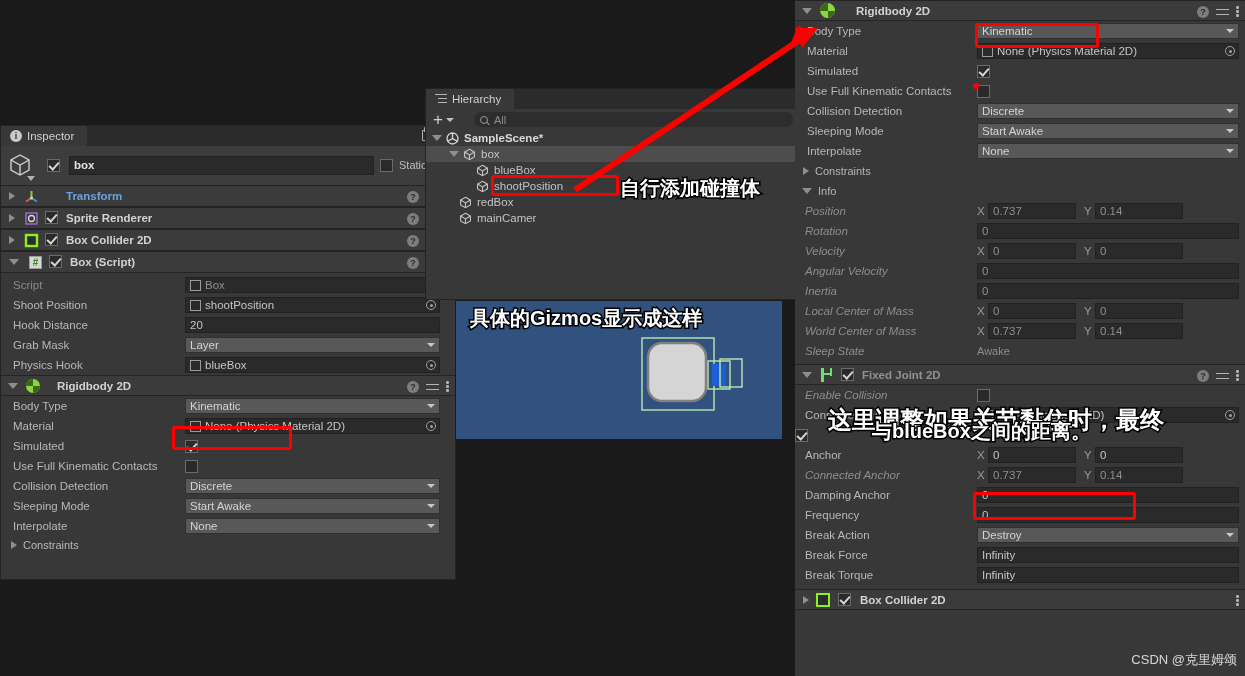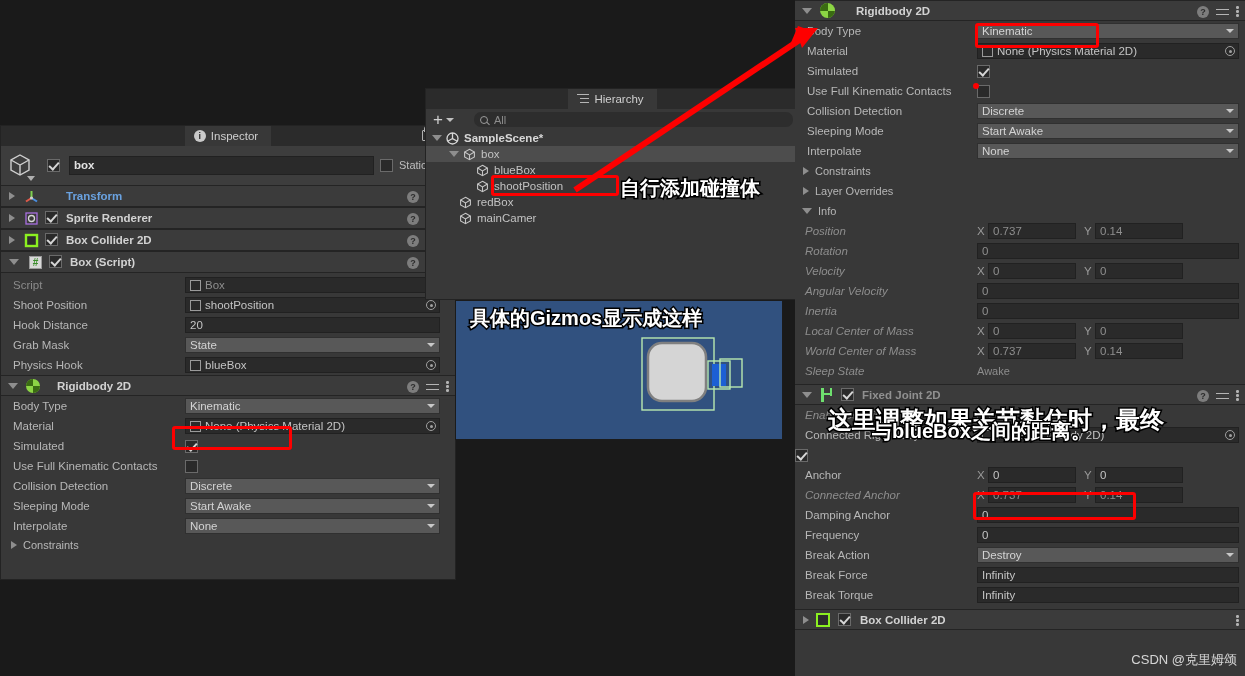--- a/index.html
+++ b/index.html
@@ -92,21 +92,21 @@
 
   
   .anno {
     position:absolute; color:#fff; font-weight:bold;
     -webkit-text-stroke:3px #000; paint-order:stroke fill;
     white-space:nowrap;
   }
 
   
   #left-inspector { left:0; top:125px; width:456px; height:455px; background:#383838; border:1px solid #232323; }
-  .tabbar { height:20px; background:#2b2b2b; display:flex; align-items:center; position:relative;justify-content:center; }
+  .tabbar { height:20px; background:#2b2b2b; display:flex; align-items:center; position:relative; }
   .tab-active {
     height:20px; background:#383838; display:flex;align-items:center;gap:5px;
     padding:0 13px 0 9px; color:#cfcfcf; font-size:11.5px;
   }
   .ico-info{
     width:12px;height:12px;border-radius:50%;background:#c9c9c9;color:#2b2b2b;
     font-size:9px;font-weight:bold;line-height:12px;text-align:center;font-style:normal;
   }
   .ico-lock{
     width:9px;height:11px;border:1.4px solid #b0b0b0;border-radius:1px;position:relative;
@@ -287,21 +287,21 @@
       </div>
       <div class="row">
         <span class="lbl" style="width:184px;">Hook Distance</span>
         <div class="field" style="width:255px">
           <span>20</span>
         </div>
       </div>
       <div class="row">
         <span class="lbl" style="width:184px;">Grab Mask</span>
         <div class="dropdown" style="width:255px">
-          <span>State</span>
+          <span>Layer</span>
           <span class="arrow"></span>
         </div>
       </div>
       <div class="row">
         <span class="lbl" style="width:184px;">Physics Hook</span>
         <div class="objfield" style="width:255px">
           <span style="display:inline-block;width:11px;height:11px;border:1px solid #9a9a9a;margin-right:4px;"></span>
           <span>blueBox</span>
           <span class="picker"></span>
         </div>
@@ -539,24 +539,20 @@
         <div class="dropdown" style="width:262px">
           <span>None</span>
           <span class="arrow"></span>
         </div>
       </div>
     </div>
 
   <div class="r-row">
     <span class="foldout" style="margin-left:8px;"></span>
     <span style="margin-left:6px;">Constraints</span>
-  </div>
-  <div class="r-row">
-    <span class="foldout" style="margin-left:8px;"></span>
-    <span style="margin-left:6px;">Layer Overrides</span>
   </div>
   <div class="r-row">
     <span class="foldout open" style="margin-left:7px;"></span>
     <span style="margin-left:6px;">Info</span>
   </div>
 
   <div id="right-info-rows">
       <div class="r-row">
         <span class="r-lbl dim">Position</span>
         <div class="xy">

